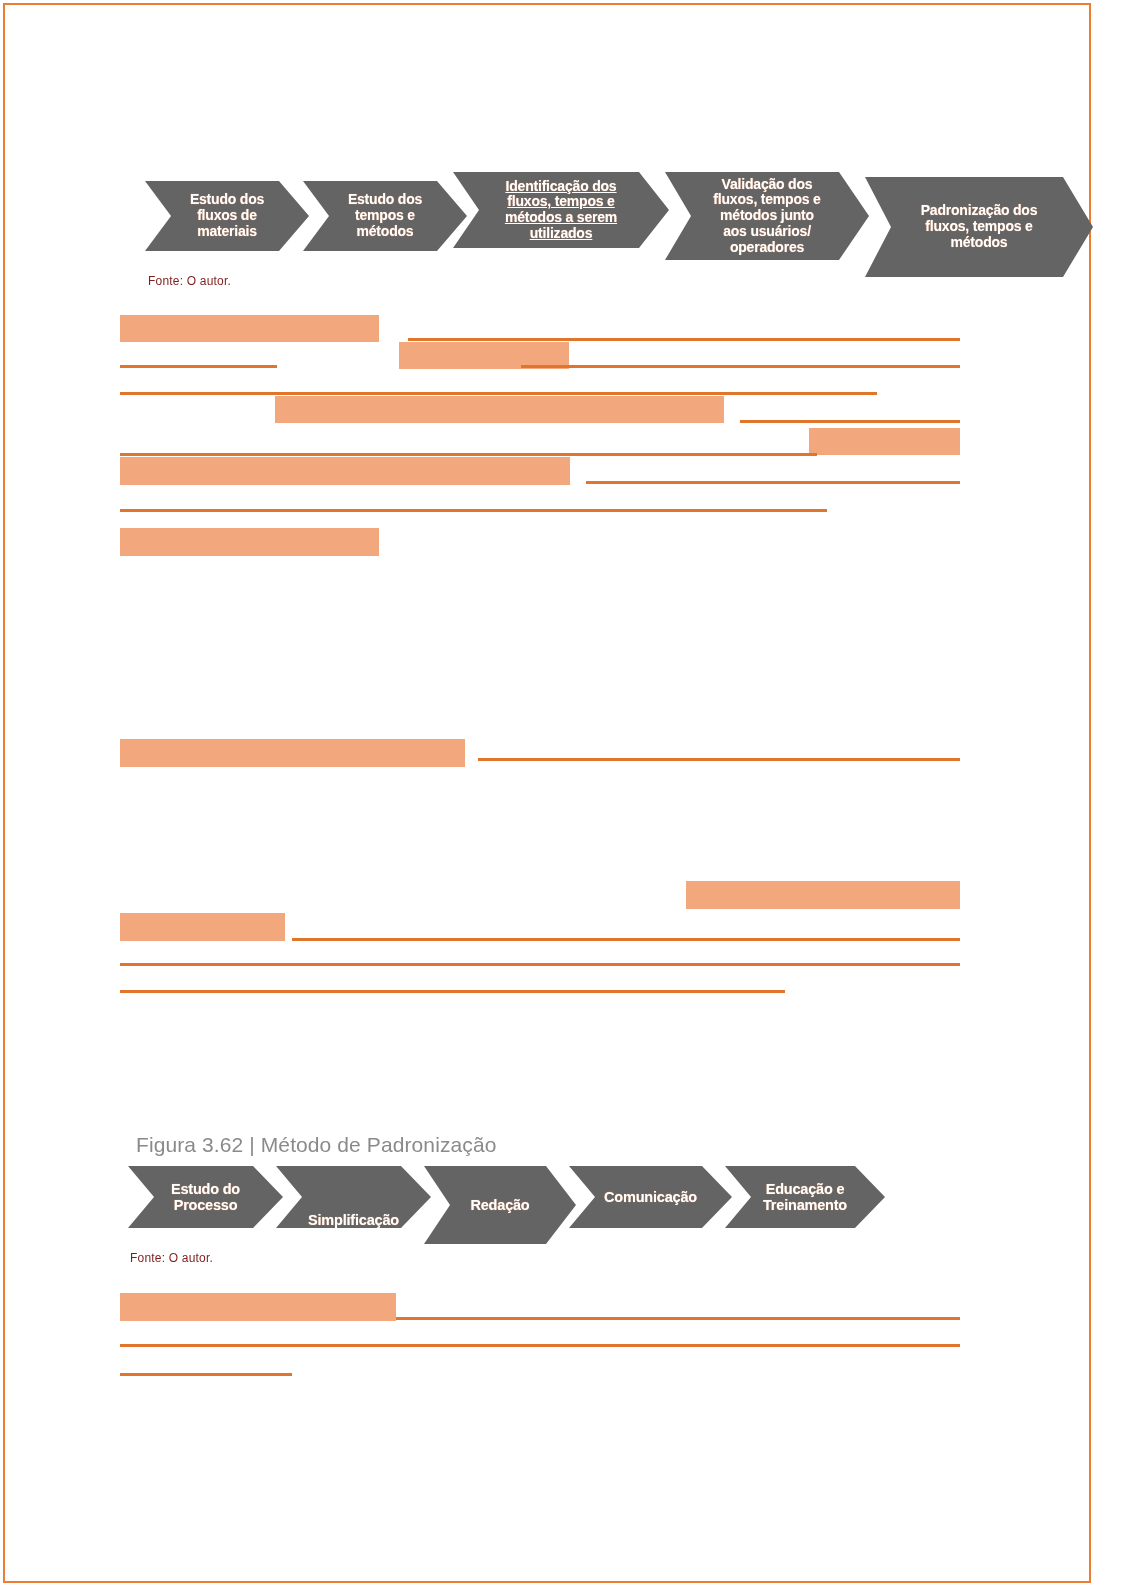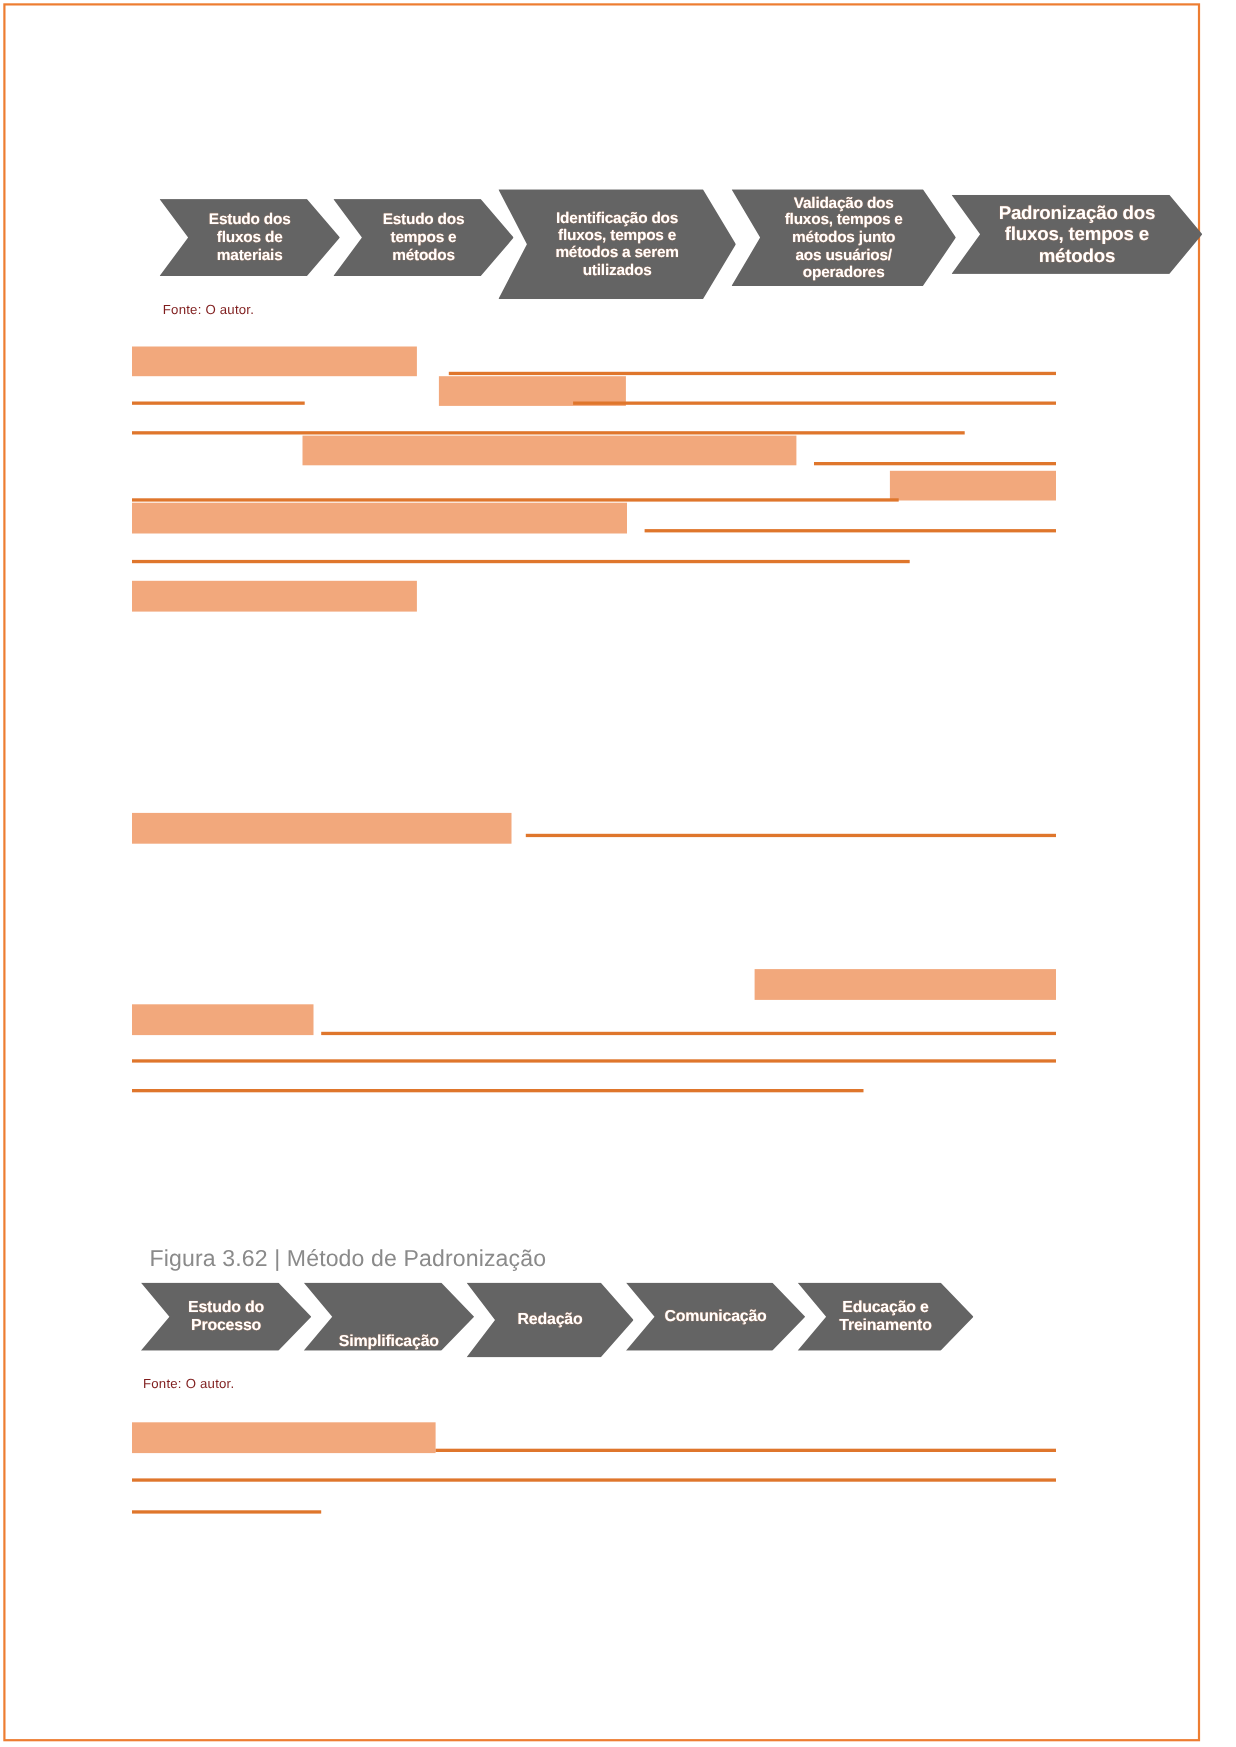--- a/index.html
+++ b/index.html
@@ -106,36 +106,36 @@
 fluxos de
 materiais</span>
     </div>
 
     <div class="chevron chev-a" style="left:303px; top:181px; width:164px; height:70px; font-size:14px;">
       <span class="ctext">Estudo dos
 tempos e
 métodos</span>
     </div>
 
-    <div class="chevron chev-a" style="left:453px; top:172px; width:216px; height:100px; font-size:14px;">
+    <div class="chevron chev-a" style="left:453px; top:172px; width:216px; height:76px; font-size:14px;text-decoration:underline;">
       <span class="ctext">Identificação dos
 fluxos, tempos e
 métodos a serem
 utilizados</span>
     </div>
 
     <div class="chevron chev-a" style="left:665px; top:172px; width:204px; height:88px; font-size:14px;">
       <span class="ctext">Validação dos
 fluxos, tempos e
 métodos junto
 aos usuários/
 operadores</span>
     </div>
 
-    <div class="chevron chev-a" style="left:865px; top:177px; width:228px; height:72px; font-size:17px;text-align:center;">
+    <div class="chevron chev-a" style="left:865px; top:177px; width:228px; height:100px; font-size:14px;text-align:center;">
       <span class="ctext">Padronização dos
 fluxos, tempos e
 métodos</span>
     </div>
 
     <div class="fonte" style="left:148px; top:274px;">Fonte: O autor.</div>
   </div>
 
   <div>
     <div class="redact-bar" style="left:120px; top:315px; width:259px; height:27px;"></div>
@@ -178,21 +178,21 @@
 
     <div class="chevron chev-a" style="left:128px; top:1166px; width:155px; height:62px; font-size:14.5px;">
       <span class="ctext">Estudo do
 Processo</span>
     </div>
 
     <div class="chevron chev-a" style="left:276px; top:1166px; width:155px; height:62px; font-size:14.5px;align-items:flex-end;">
       <span class="ctext">Simplificação</span>
     </div>
 
-    <div class="chevron chev-a" style="left:424px; top:1166px; width:152px; height:68px; font-size:14.5px;justify-content:center;">
+    <div class="chevron chev-a" style="left:424px; top:1166px; width:152px; height:78px; font-size:14.5px;justify-content:center;">
       <span class="ctext">Redação</span>
     </div>
 
     <div class="chevron chev-a" style="left:569px; top:1166px; width:163px; height:62px; font-size:14.5px;">
       <span class="ctext">Comunicação</span>
     </div>
 
     <div class="chevron chev-a" style="left:725px; top:1166px; width:160px; height:62px; font-size:14.5px;">
       <span class="ctext">Educação e
 Treinamento</span>

